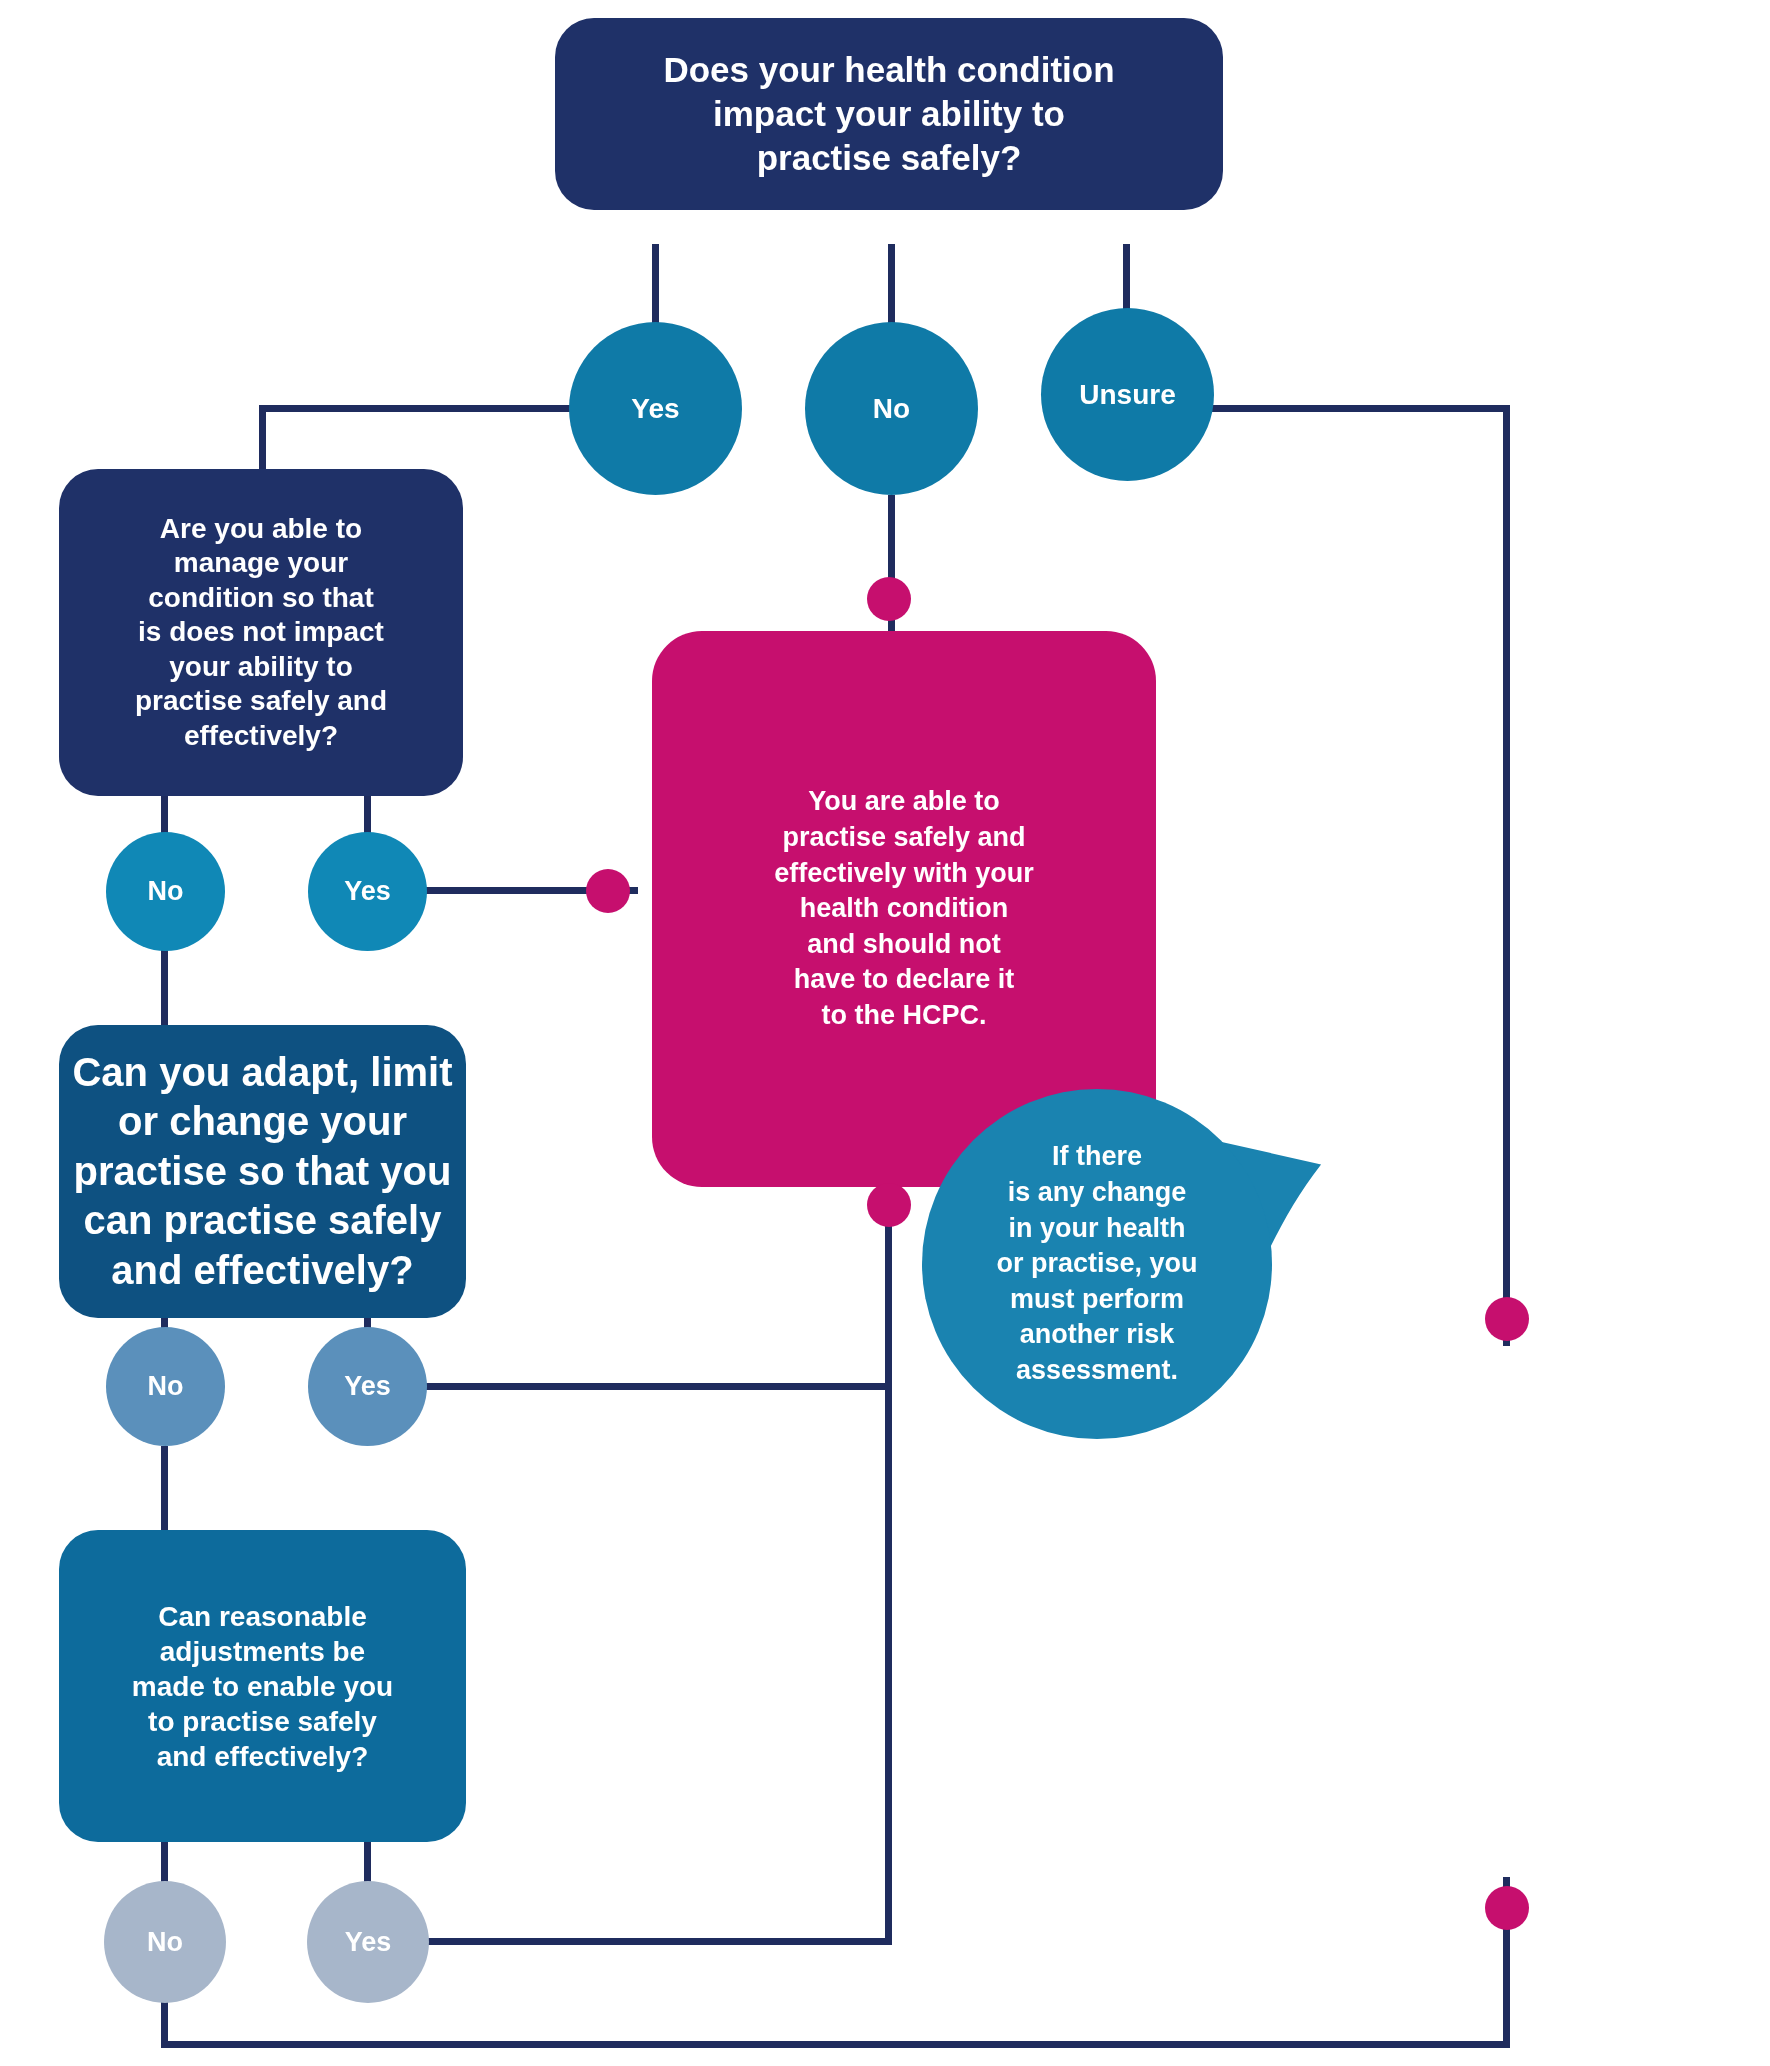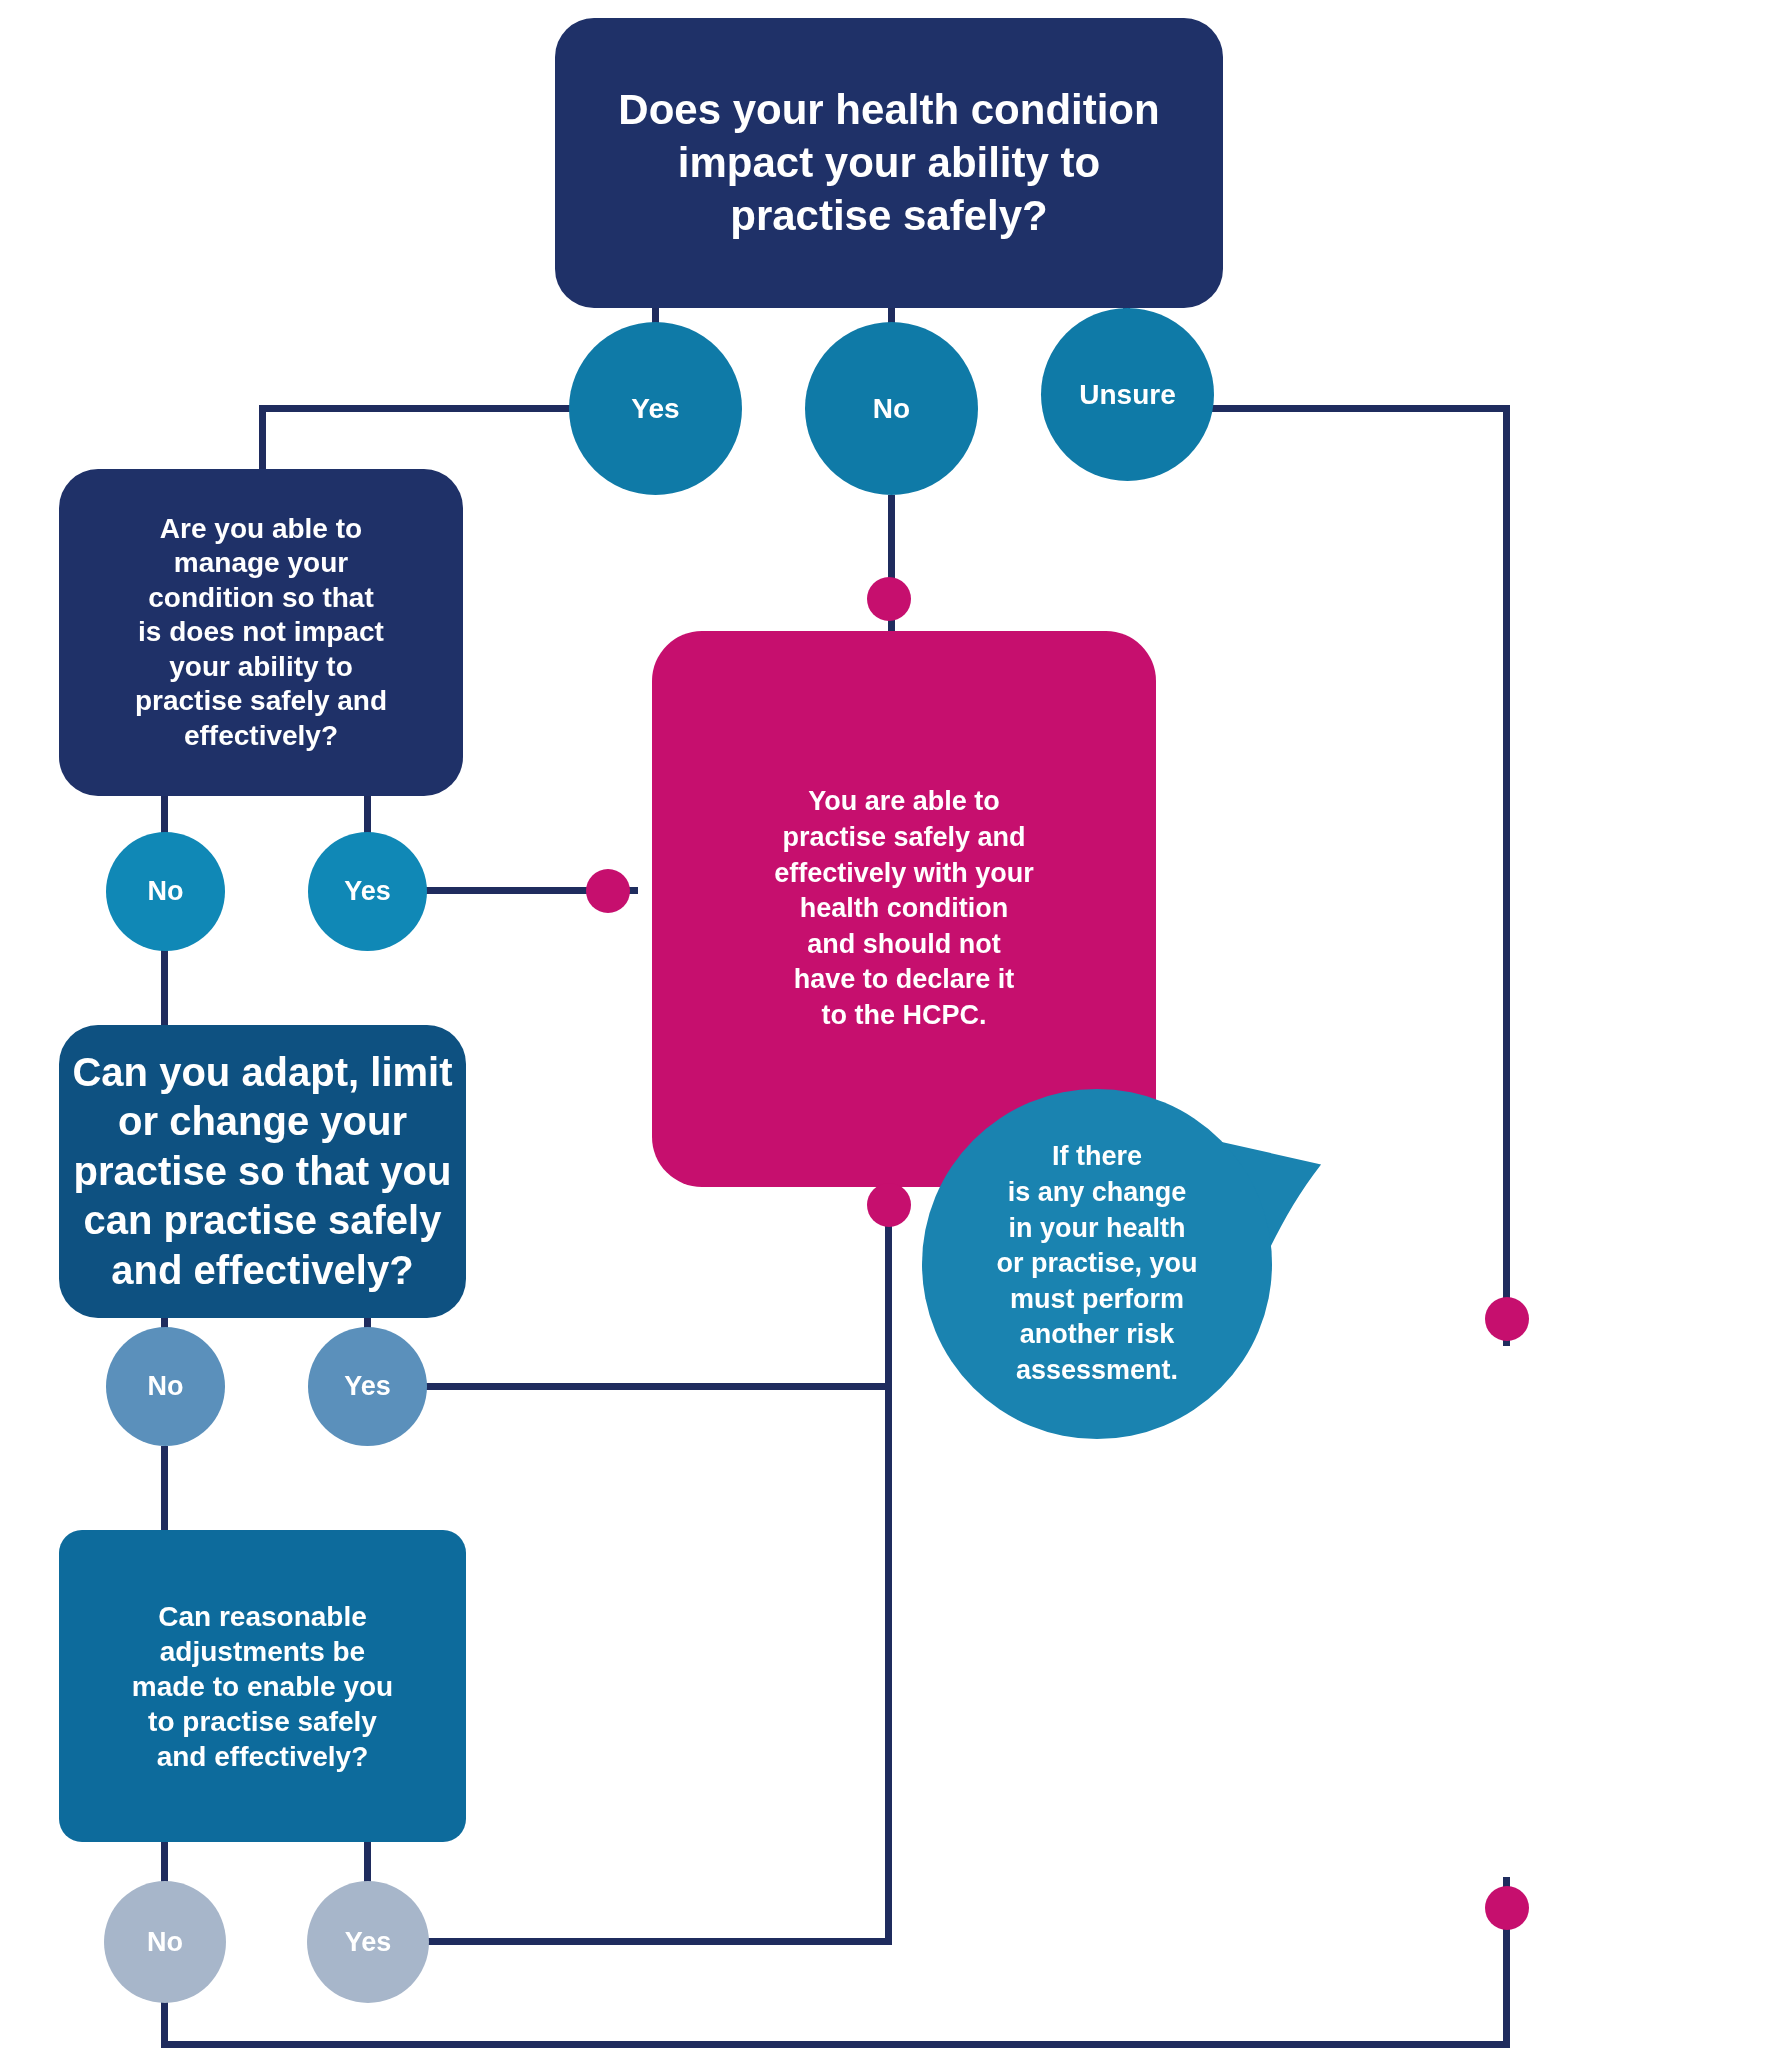--- a/index.html
+++ b/index.html
@@ -18,21 +18,21 @@
   .box{
     position:absolute; display:flex; align-items:center; justify-content:center;
     color:#ffffff; font-weight:bold; text-align:center;
   }
   .box .txt{white-space:pre-line;}
   .rect{border-radius:39px;}
   .bigrect{border-radius:50px;}
   .navy{background:var(--navy);}
   .pinkbg{background:var(--pink);}
   .q3bg{background:var(--blue_deep);}
-  .q4bg{background:var(--teal_box);border-radius:23px;}
+  .q4bg{background:var(--teal_box);}
   .circle{
     position:absolute; border-radius:50%;
     display:flex; align-items:center; justify-content:center;
     color:#ffffff; font-weight:bold; text-align:center;
   }
   .circle .txt{white-space:pre-line;}
   .tealbg{background:var(--teal);}
   .teal2bg{background:var(--teal_light);}
   .steelbg{background:var(--steel);}
   .graybg{background:var(--gray);}
@@ -65,21 +65,21 @@
   <div class="ln h" style="left:426px;top:1383px;width:466px"></div>
   <div class="ln v" style="left:161px;top:1446px;height:85px"></div>
   <div class="ln v" style="left:161px;top:1840px;height:42px"></div>
   <div class="ln v" style="left:364px;top:1840px;height:42px"></div>
   <div class="ln v" style="left:885px;top:1187px;height:758px"></div>
   <div class="ln h" style="left:426px;top:1938px;width:466px"></div>
   <div class="ln v" style="left:161px;top:2001px;height:47px"></div>
   <div class="ln h" style="left:161px;top:2041px;width:1349px"></div>
   <div class="ln v" style="left:1503px;top:1877px;height:171px"></div>
 
-  <div class="box navy rect" style="left:555px;top:18.4px;width:668px;height:290px;font-size:42px;line-height:1.26">
+  <div class="box navy rect" style="left:555px;top:18.4px;width:668px;height:192px;font-size:35px;line-height:1.26">
     <span class="txt">Does your health condition
 impact your ability to
 practise safely?</span>
   </div>
 
   <div class="box navy rect" style="left:59px;top:469px;width:404px;height:327px;font-size:28px;line-height:1.23">
     <span class="txt">Are you able to
 manage your
 condition so that
 is does not impact

